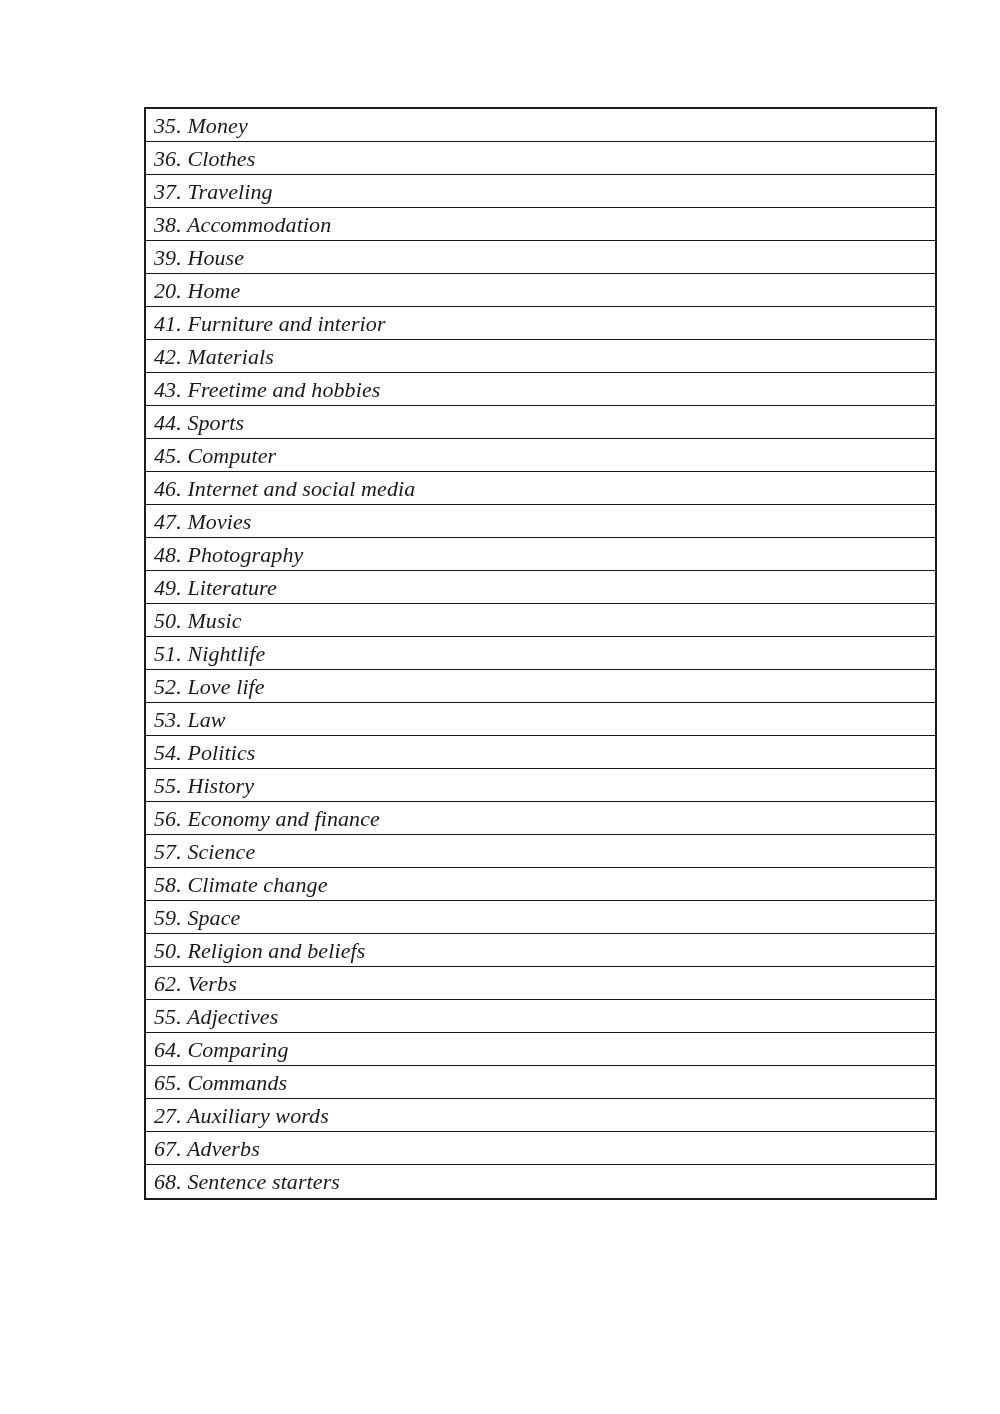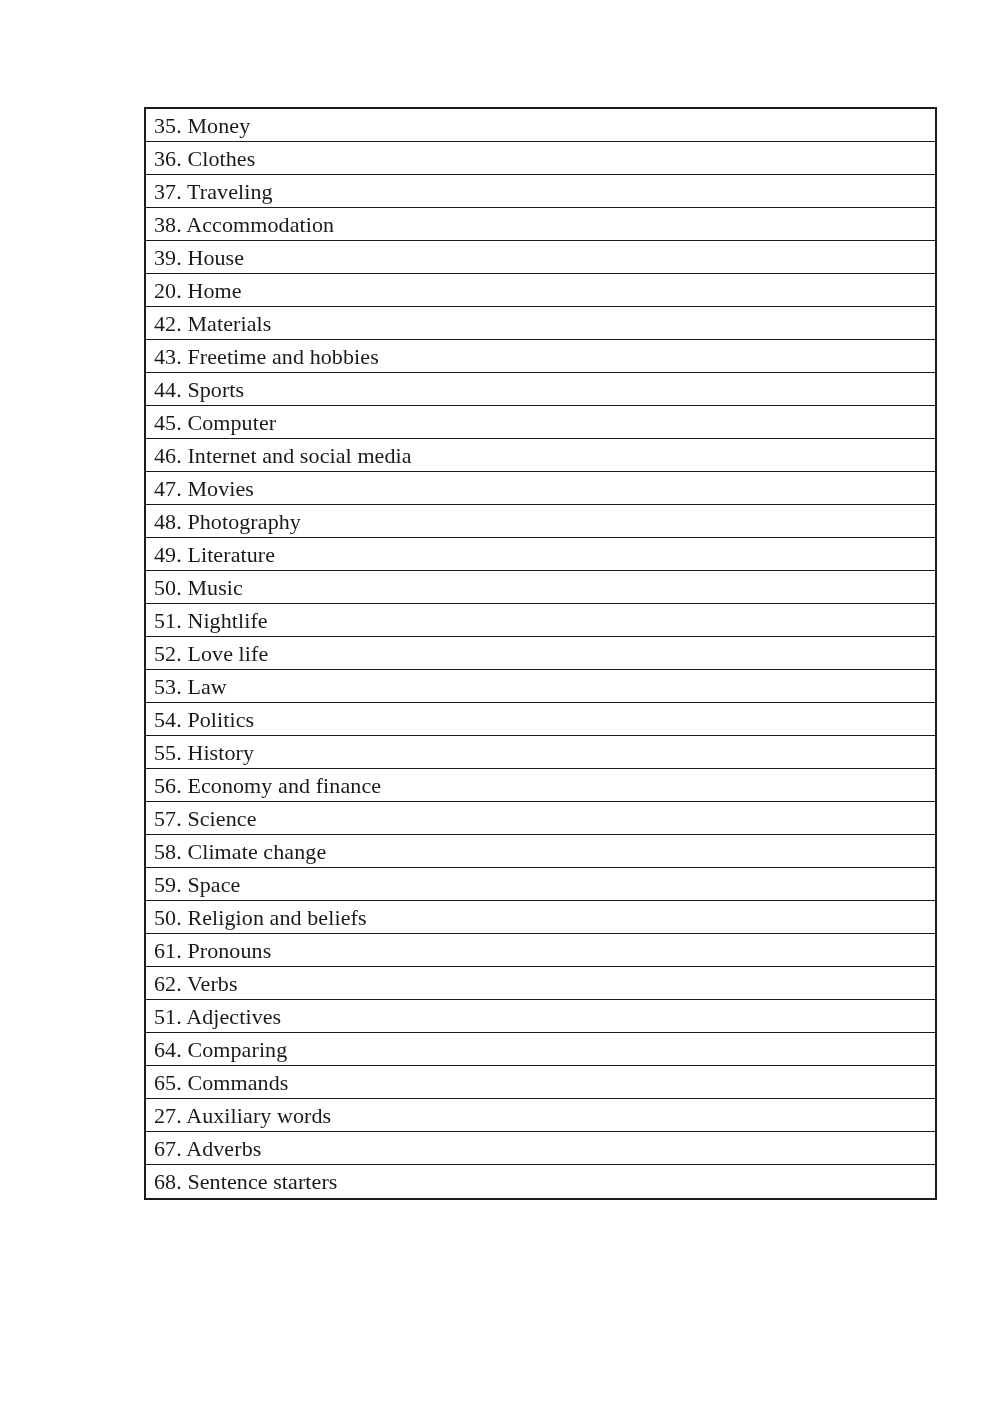--- a/index.html
+++ b/index.html
@@ -14,20 +14,21 @@
     position: relative;
     overflow: hidden;
   }
   .page {
     position: absolute;
     left: 0;
     top: 0;
     width: 1000px;
     height: 1414px;
     background: #ffffff;
+    font-style: italic;
   }
   .topics-table {
     position: absolute;
     left: 144px;
     top: 107px;
     width: 793px;
     border: 2px solid #1b1b1b;
     box-sizing: border-box;
     background: #ffffff;
   }
@@ -76,20 +77,23 @@
       </div>
 
       <div class="topic-row">
         <span>39. House</span>
       </div>
 
       <div class="topic-row">
         <span>20. Home</span>
       </div>
 
+      <div class="topic-row">
+        <span>41. Furniture and interior</span>
+      </div>
 
       <div class="topic-row">
         <span>42. Materials</span>
       </div>
 
       <div class="topic-row">
         <span>43. Freetime and hobbies</span>
       </div>
 
       <div class="topic-row">
@@ -153,30 +157,27 @@
       </div>
 
       <div class="topic-row">
         <span>59. Space</span>
       </div>
 
       <div class="topic-row">
         <span>50. Religion and beliefs</span>
       </div>
 
-      <div class="topic-row">
-        <span>61. Pronouns</span>
-      </div>
 
       <div class="topic-row">
         <span>62. Verbs</span>
       </div>
 
       <div class="topic-row">
-        <span>51. Adjectives</span>
+        <span>55. Adjectives</span>
       </div>
 
       <div class="topic-row">
         <span>64. Comparing</span>
       </div>
 
       <div class="topic-row">
         <span>65. Commands</span>
       </div>
 

